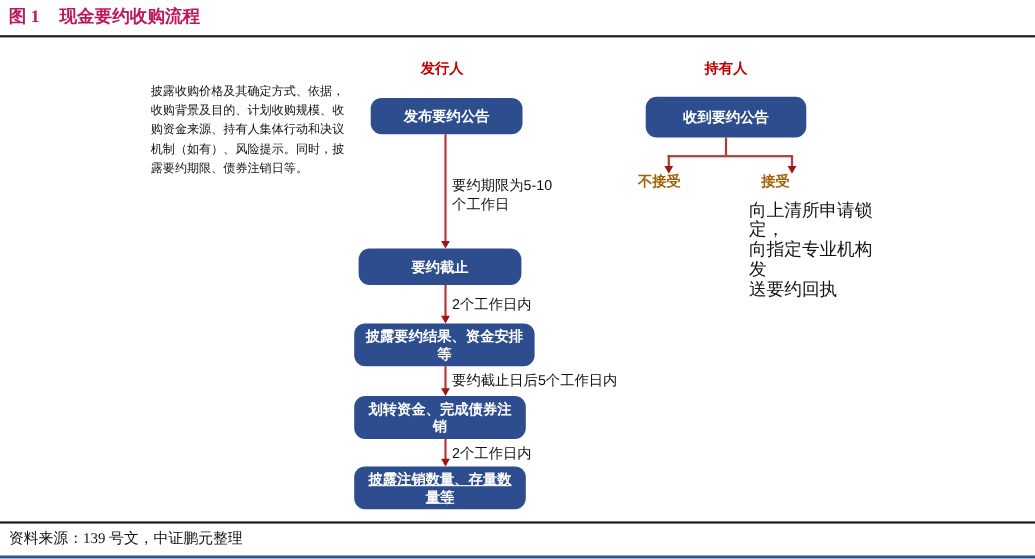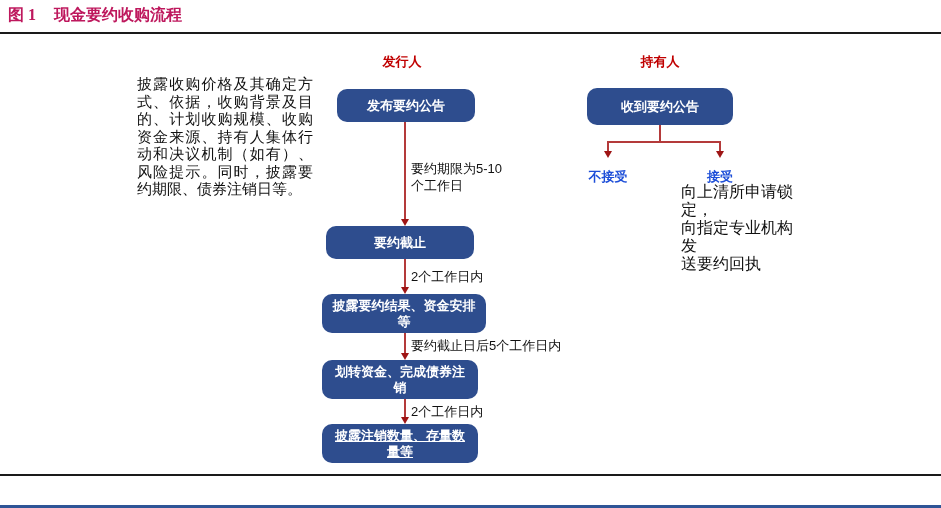--- a/index.html
+++ b/index.html
@@ -16,21 +16,21 @@
   .rule-bottom{position:absolute;left:0;top:474px;width:941px;height:1.5px;background:#1a1a1a;}
   .rule-footer{position:absolute;left:0;bottom:0;width:941px;height:3px;background:#2f5496;}
   .col-label{
     position:absolute;top:53px;width:100px;text-align:center;
     font-size:13px;font-weight:bold;color:#c00000;
   }
   .col-label.issuer{left:352px;}
   .col-label.holder{left:610px;}
   .left-note{
     position:absolute;left:137px;top:75px;width:176px;
-    font-size:15px;line-height:17.5px;text-align:justify;color:#111;
+    font-size:11px;line-height:17.5px;text-align:justify;color:#111;
   }
   .box{
     position:absolute;background:#2e4d8e;border-radius:10px;color:#ffffff;
     font-size:13px;font-weight:bold;line-height:16px;text-align:center;
     display:flex;align-items:center;justify-content:center;
     padding:12px 8px;box-sizing:border-box;
   }
   .b1{left:337px;top:89px;width:138px;height:33px;}
   .b2{left:326px;top:226px;width:148px;height:33px;}
   .b3{left:322px;top:294px;width:164px;height:39px;}
@@ -40,22 +40,22 @@
   .vline{position:absolute;width:1.5px;background:#b43a3a;}
   .hline{position:absolute;height:1.5px;background:#b43a3a;}
   .arrow-down{
     position:absolute;width:0;height:0;
     border-left:4.5px solid transparent;border-right:4.5px solid transparent;
     border-top:7px solid #9e1515;
   }
   .edge-label{position:absolute;font-size:13px;color:#111;line-height:16.5px;}
   .nowrap{white-space:nowrap;}
   .branch-label{
-    position:absolute;top:168px;width:56px;text-align:center;
-    font-size:13px;font-weight:bold;color:#1d4ed8;
+    position:absolute;top:156px;width:56px;text-align:left;
+    font-size:13px;font-weight:bold;color:#a16207;
   }
   .branch-detail{
     position:absolute;left:681px;top:183px;width:124px;
     font-size:16px;line-height:18px;color:#111;
   }
   .source{
     position:absolute;left:8px;top:481px;font-size:13.5px;color:#111;
     font-family:"Liberation Serif","DejaVu Serif",serif;white-space:nowrap;
   }
 </style>
@@ -112,15 +112,16 @@
   <div class="branch-label" style="left:580px;">不接受</div>
   <div class="branch-label" style="left:692px;">接受</div>
 
   <div class="branch-detail">
     <div>向上清所申请锁定，</div>
     <div>向指定专业机构发</div>
     <div>送要约回执</div>
   </div>
 
   <div class="rule-bottom"></div>
+  <div class="source">资料来源：139 号文，中证鹏元整理</div>
   <div class="rule-footer"></div>
 
 </div>
 
 </body></html>

